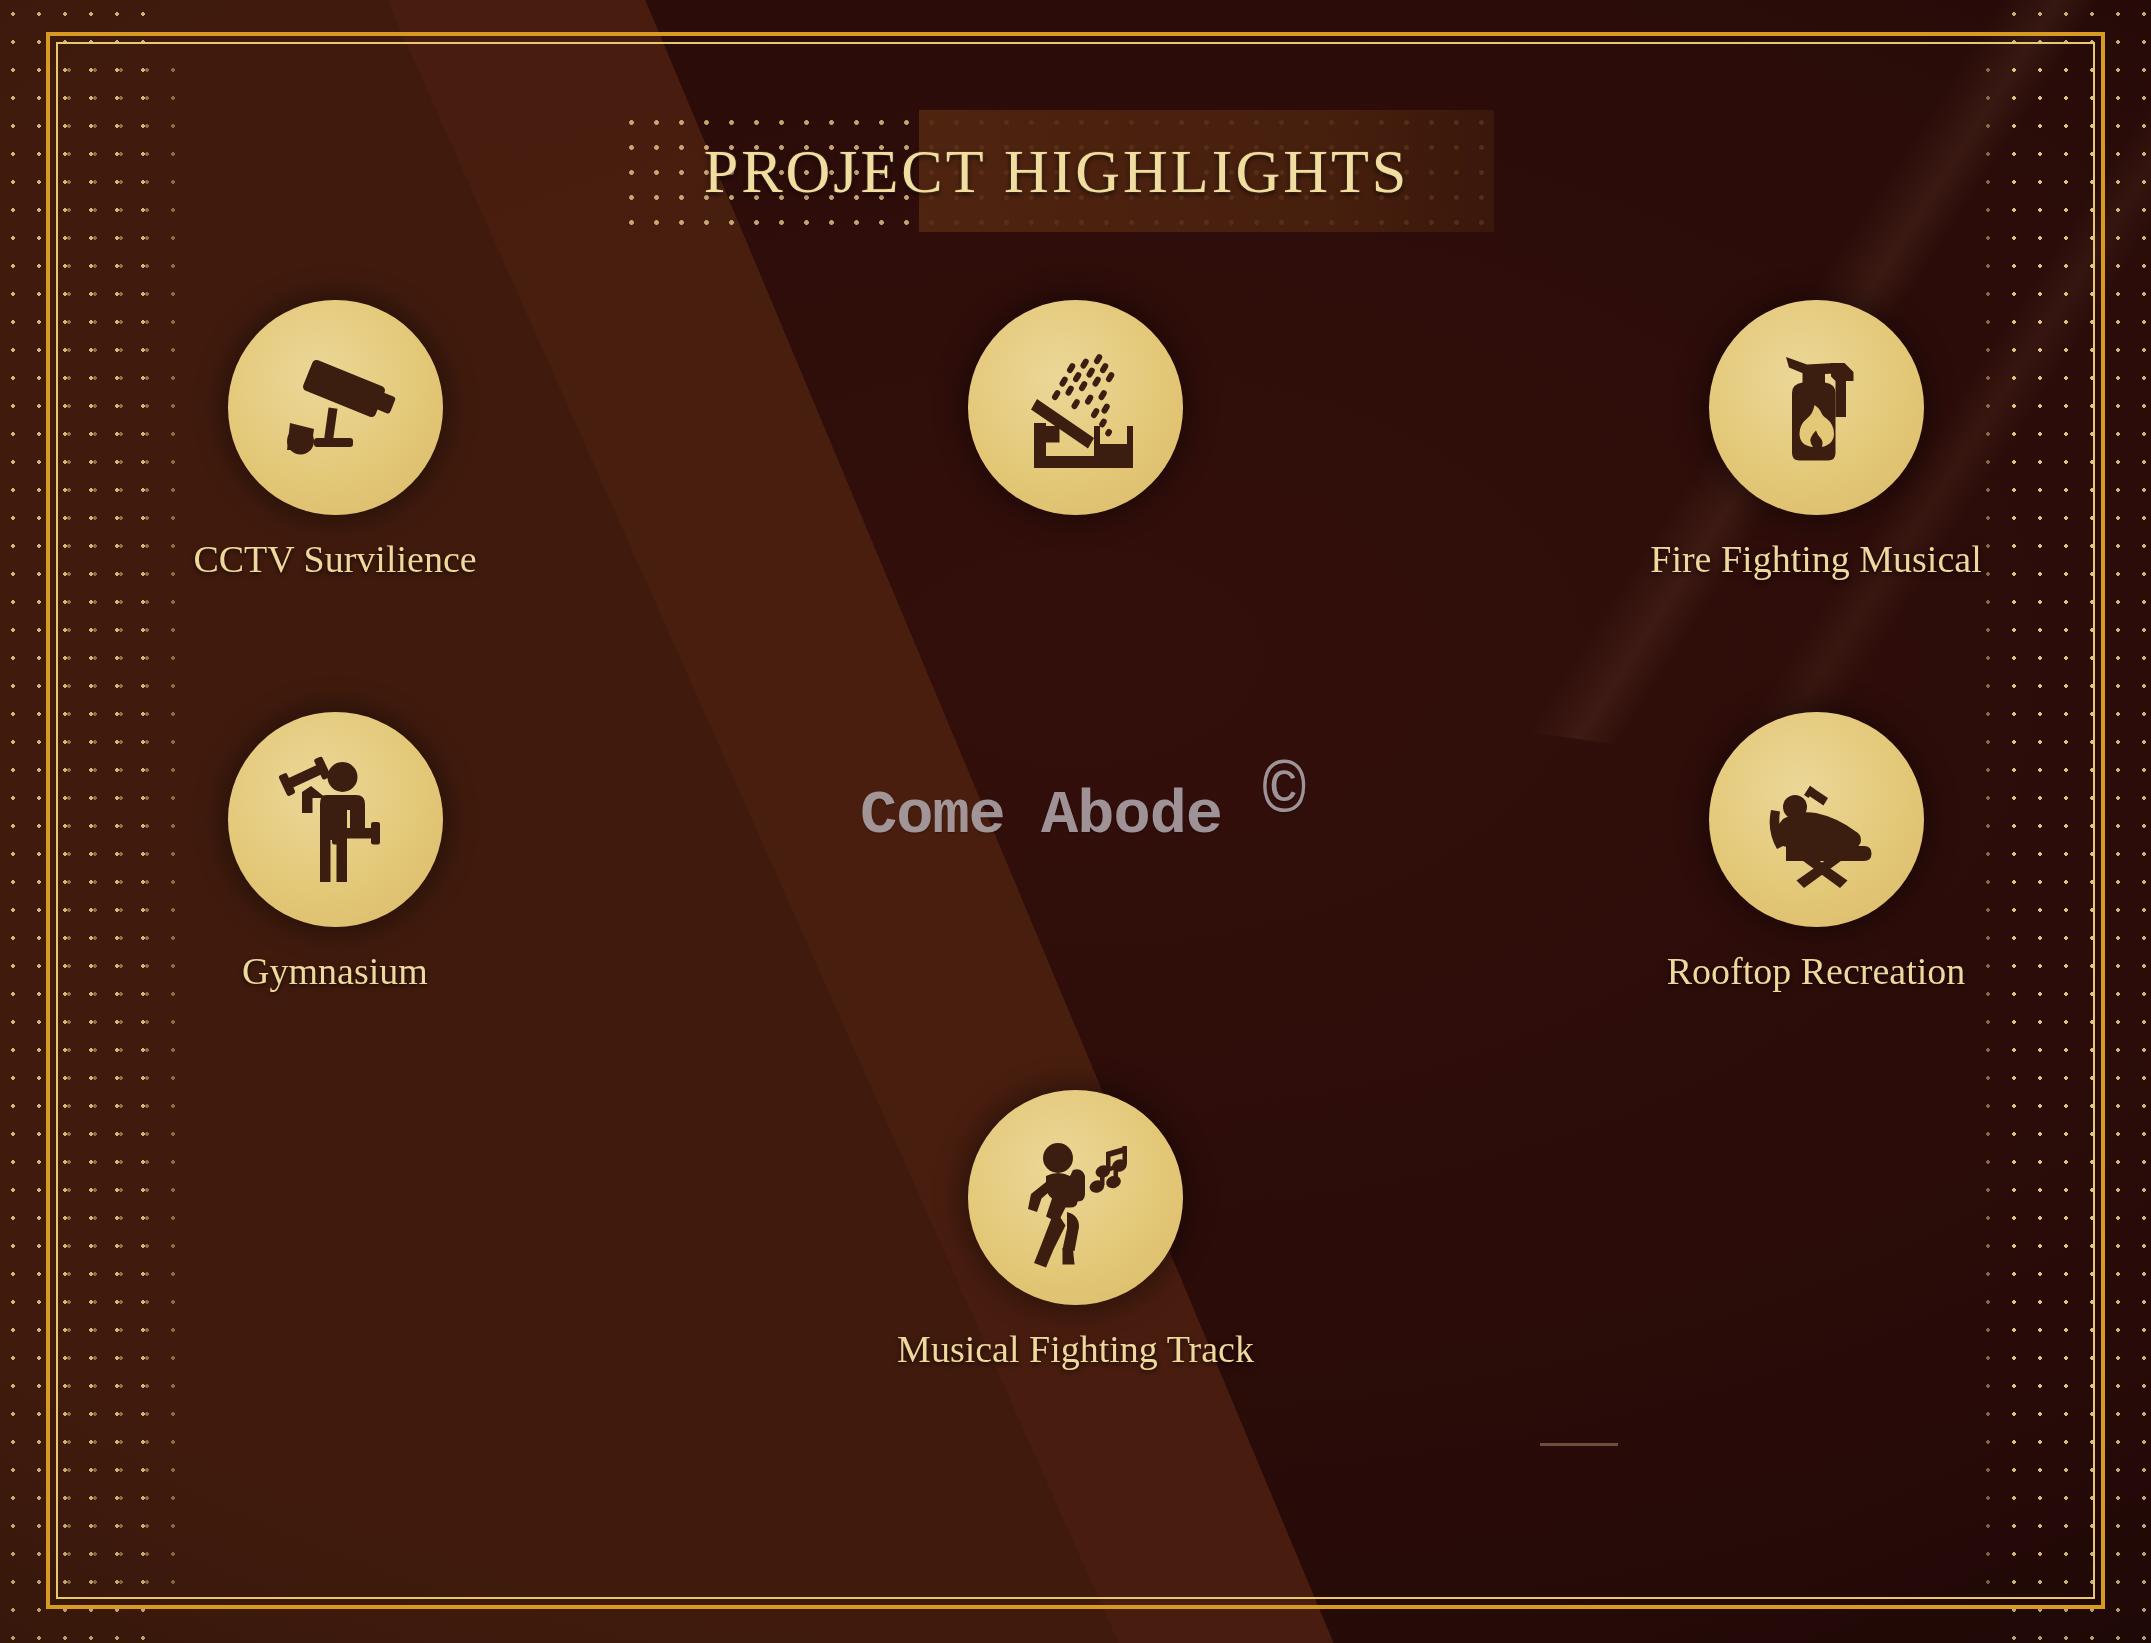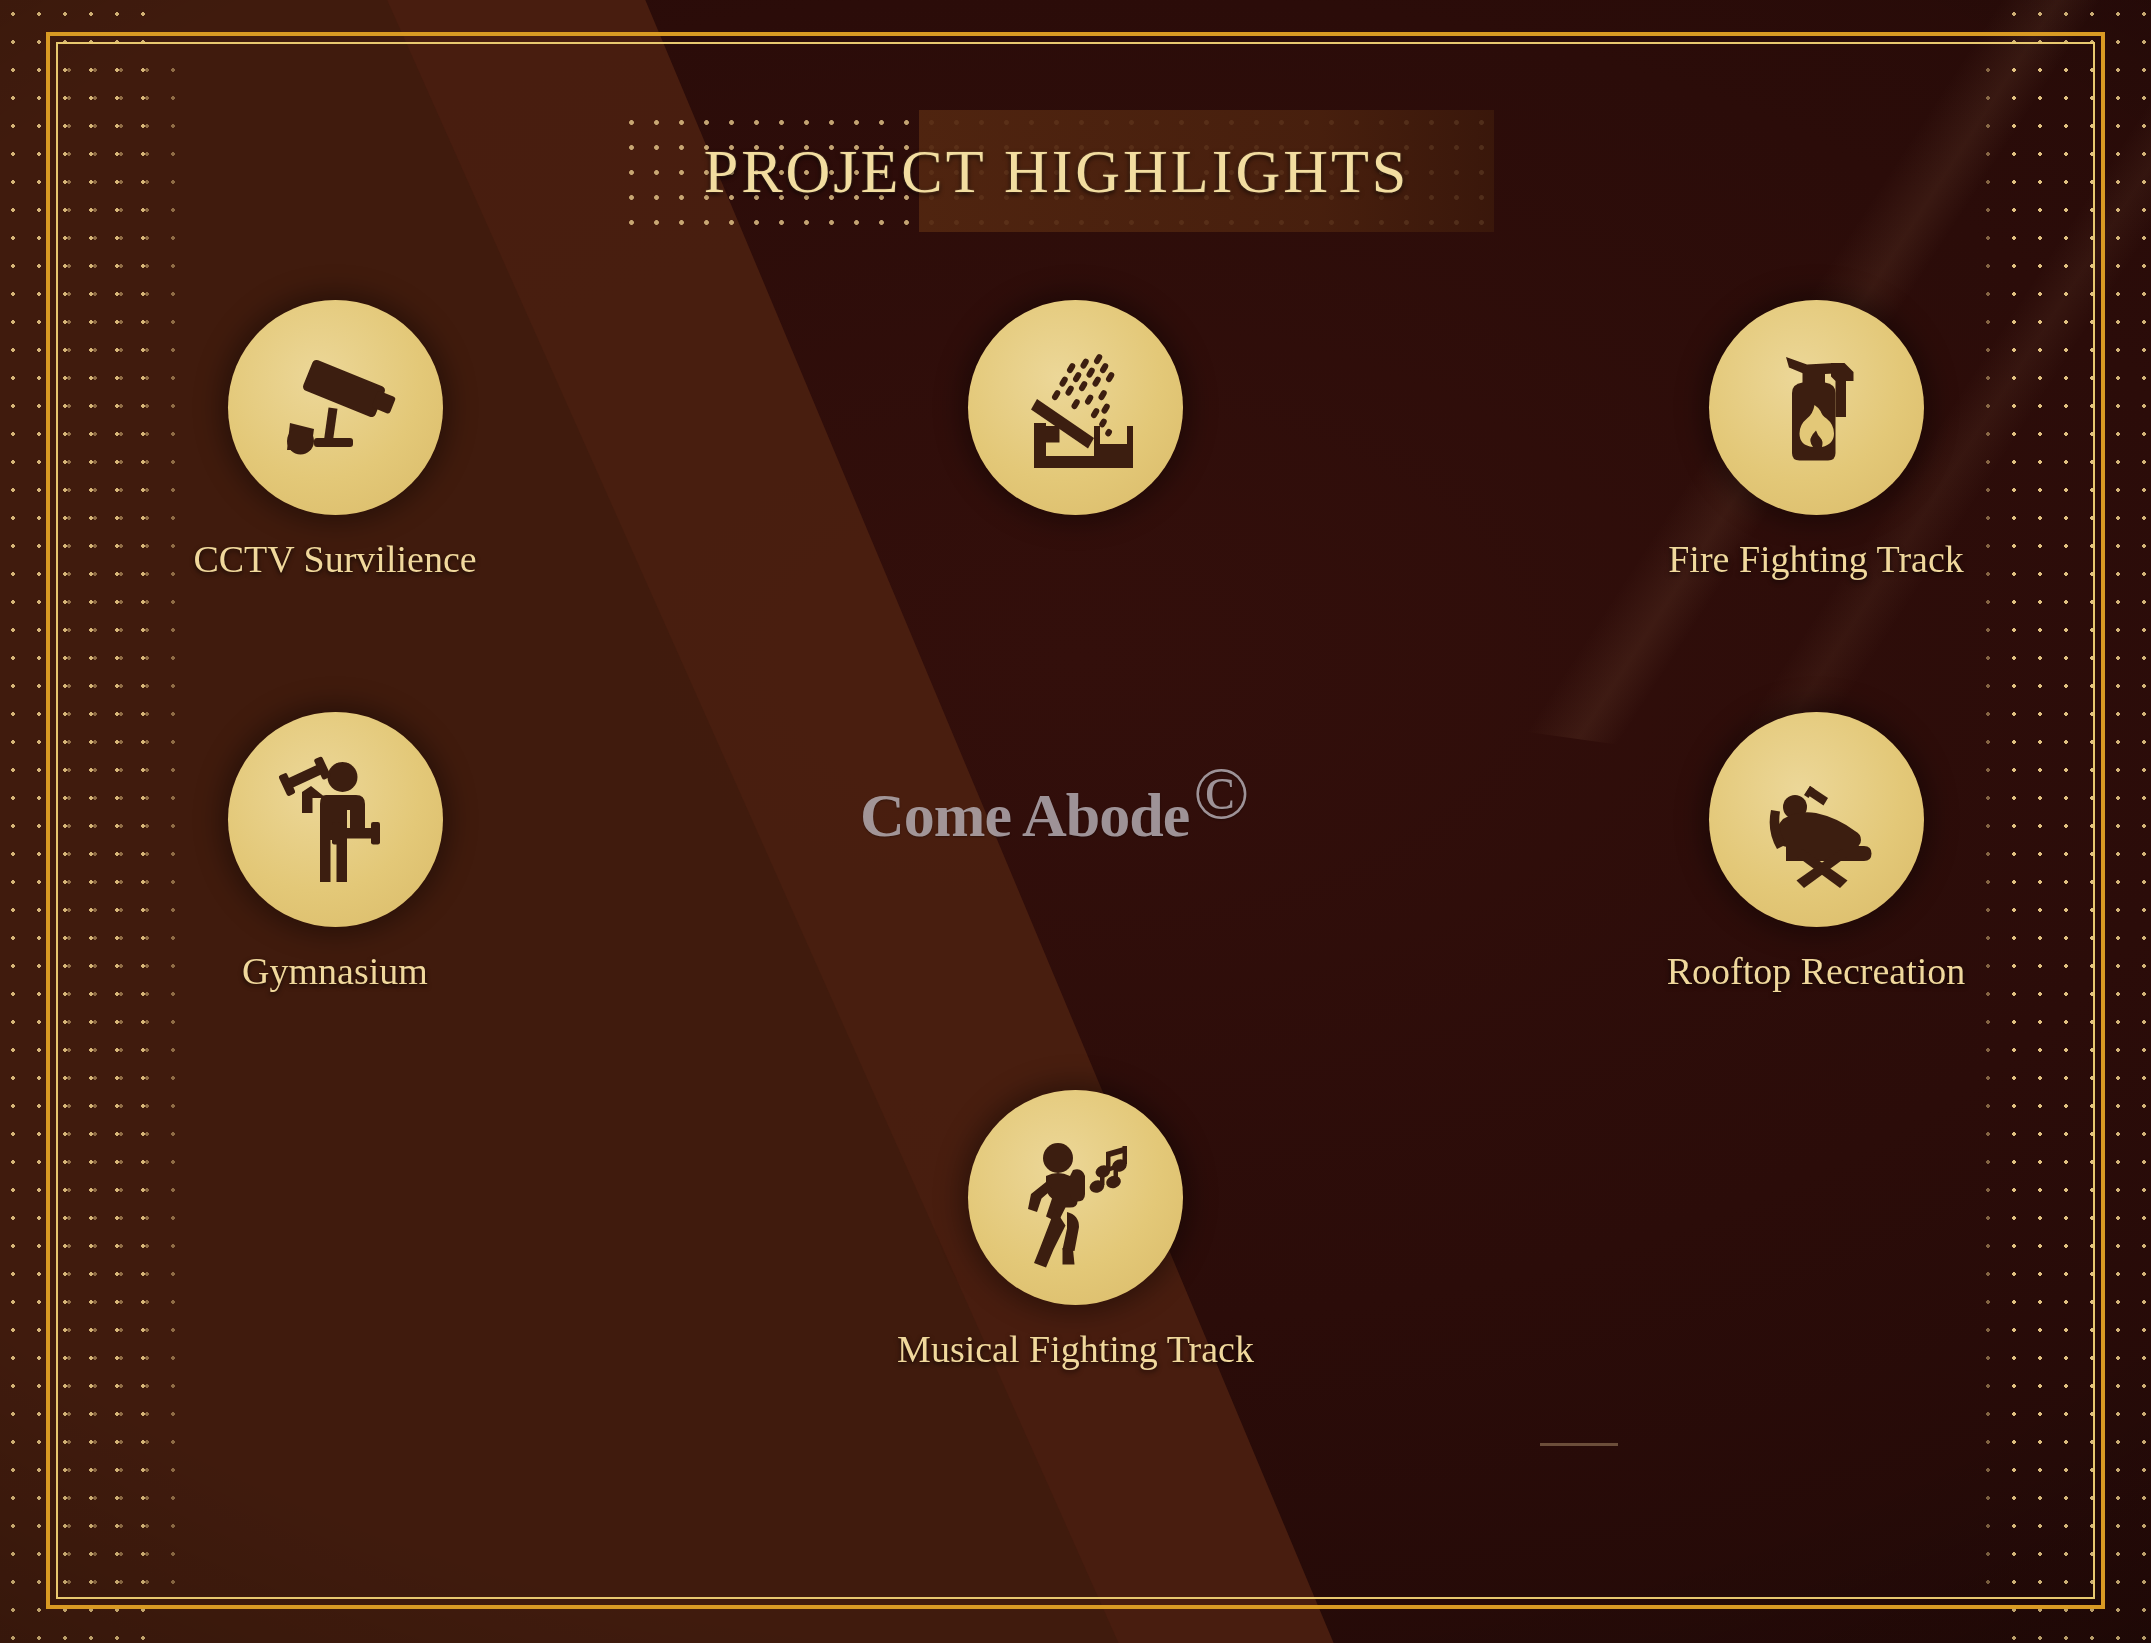--- a/index.html
+++ b/index.html
@@ -81,23 +81,23 @@
 
   .row-gap-1{height:130px;}
   .row-gap-2{height:96px;}
 
   
   .row-1{padding:0 0 0 0;}
   .row-2 .cell:nth-child(2) .iconwrap{}
 
   
   .watermark{position:absolute;left:860px;top:780px;display:flex;align-items:flex-start;
-    color:#b6b0b6;font-family:Liberation Serif, serif;
+    color:#b6b0b6;font-family:Liberation Mono, monospace;
     font-size:62px;font-weight:700;letter-spacing:-1px;opacity:.82;
-    text-shadow:0 1px 2px rgba(0,0,0,.35);pointer-events:none;}
+    text-shadow:0 1px 2px rgba(0,0,0,.35);pointer-events:none;gap:36px;}
   .watermark .cmark{font-size:74px;line-height:.8;margin-left:4px;margin-top:-16px;font-weight:400;}
 
   .wm-line{position:absolute;left:1540px;top:1443px;width:78px;height:3px;
     background:rgba(190,160,120,.45);}
 </style>
 </head>
 <body>
 
 <div id="stage">
 
@@ -191,21 +191,21 @@
               <path d="M60 20 h9 l6 6 v6 l-5 0 v24 h-7 V32 l-3 -3 Z"></path>
 
               <rect x="41" y="26" width="15" height="10"></rect>
 
               <path d="M34 40 q0 -6 7 -7 h15 q7 1 7 7 v40 q0 5 -5 5 H39 q-5 0 -5 -5 Z"></path>
             </g>
 
             <path fill="#e3c878" d="M49 48 q-1 6 -5 9 q-5 4 -5 10 q0 8 9 9 q-3 -4 -1 -7 q1 -2 3 -4 q1 3 3 5 q2 2 1 6 q8 -2 8 -9 q0 -6 -5 -10 q-3 -2 -4 -5 q-1 -2 -4 -4 Z"></path>
           </svg>
         </div>
-        <div class="caption">Fire Fighting Track</div>
+        <div class="caption">Fire Fighting Musical</div>
       </div>
     </div>
 
     <div class="row-gap-1"></div>
 
     <div class="row row-2">
 
       <div class="cell">
         <div class="iconwrap">
           <svg viewBox="0 0 100 100" aria-hidden="true">

